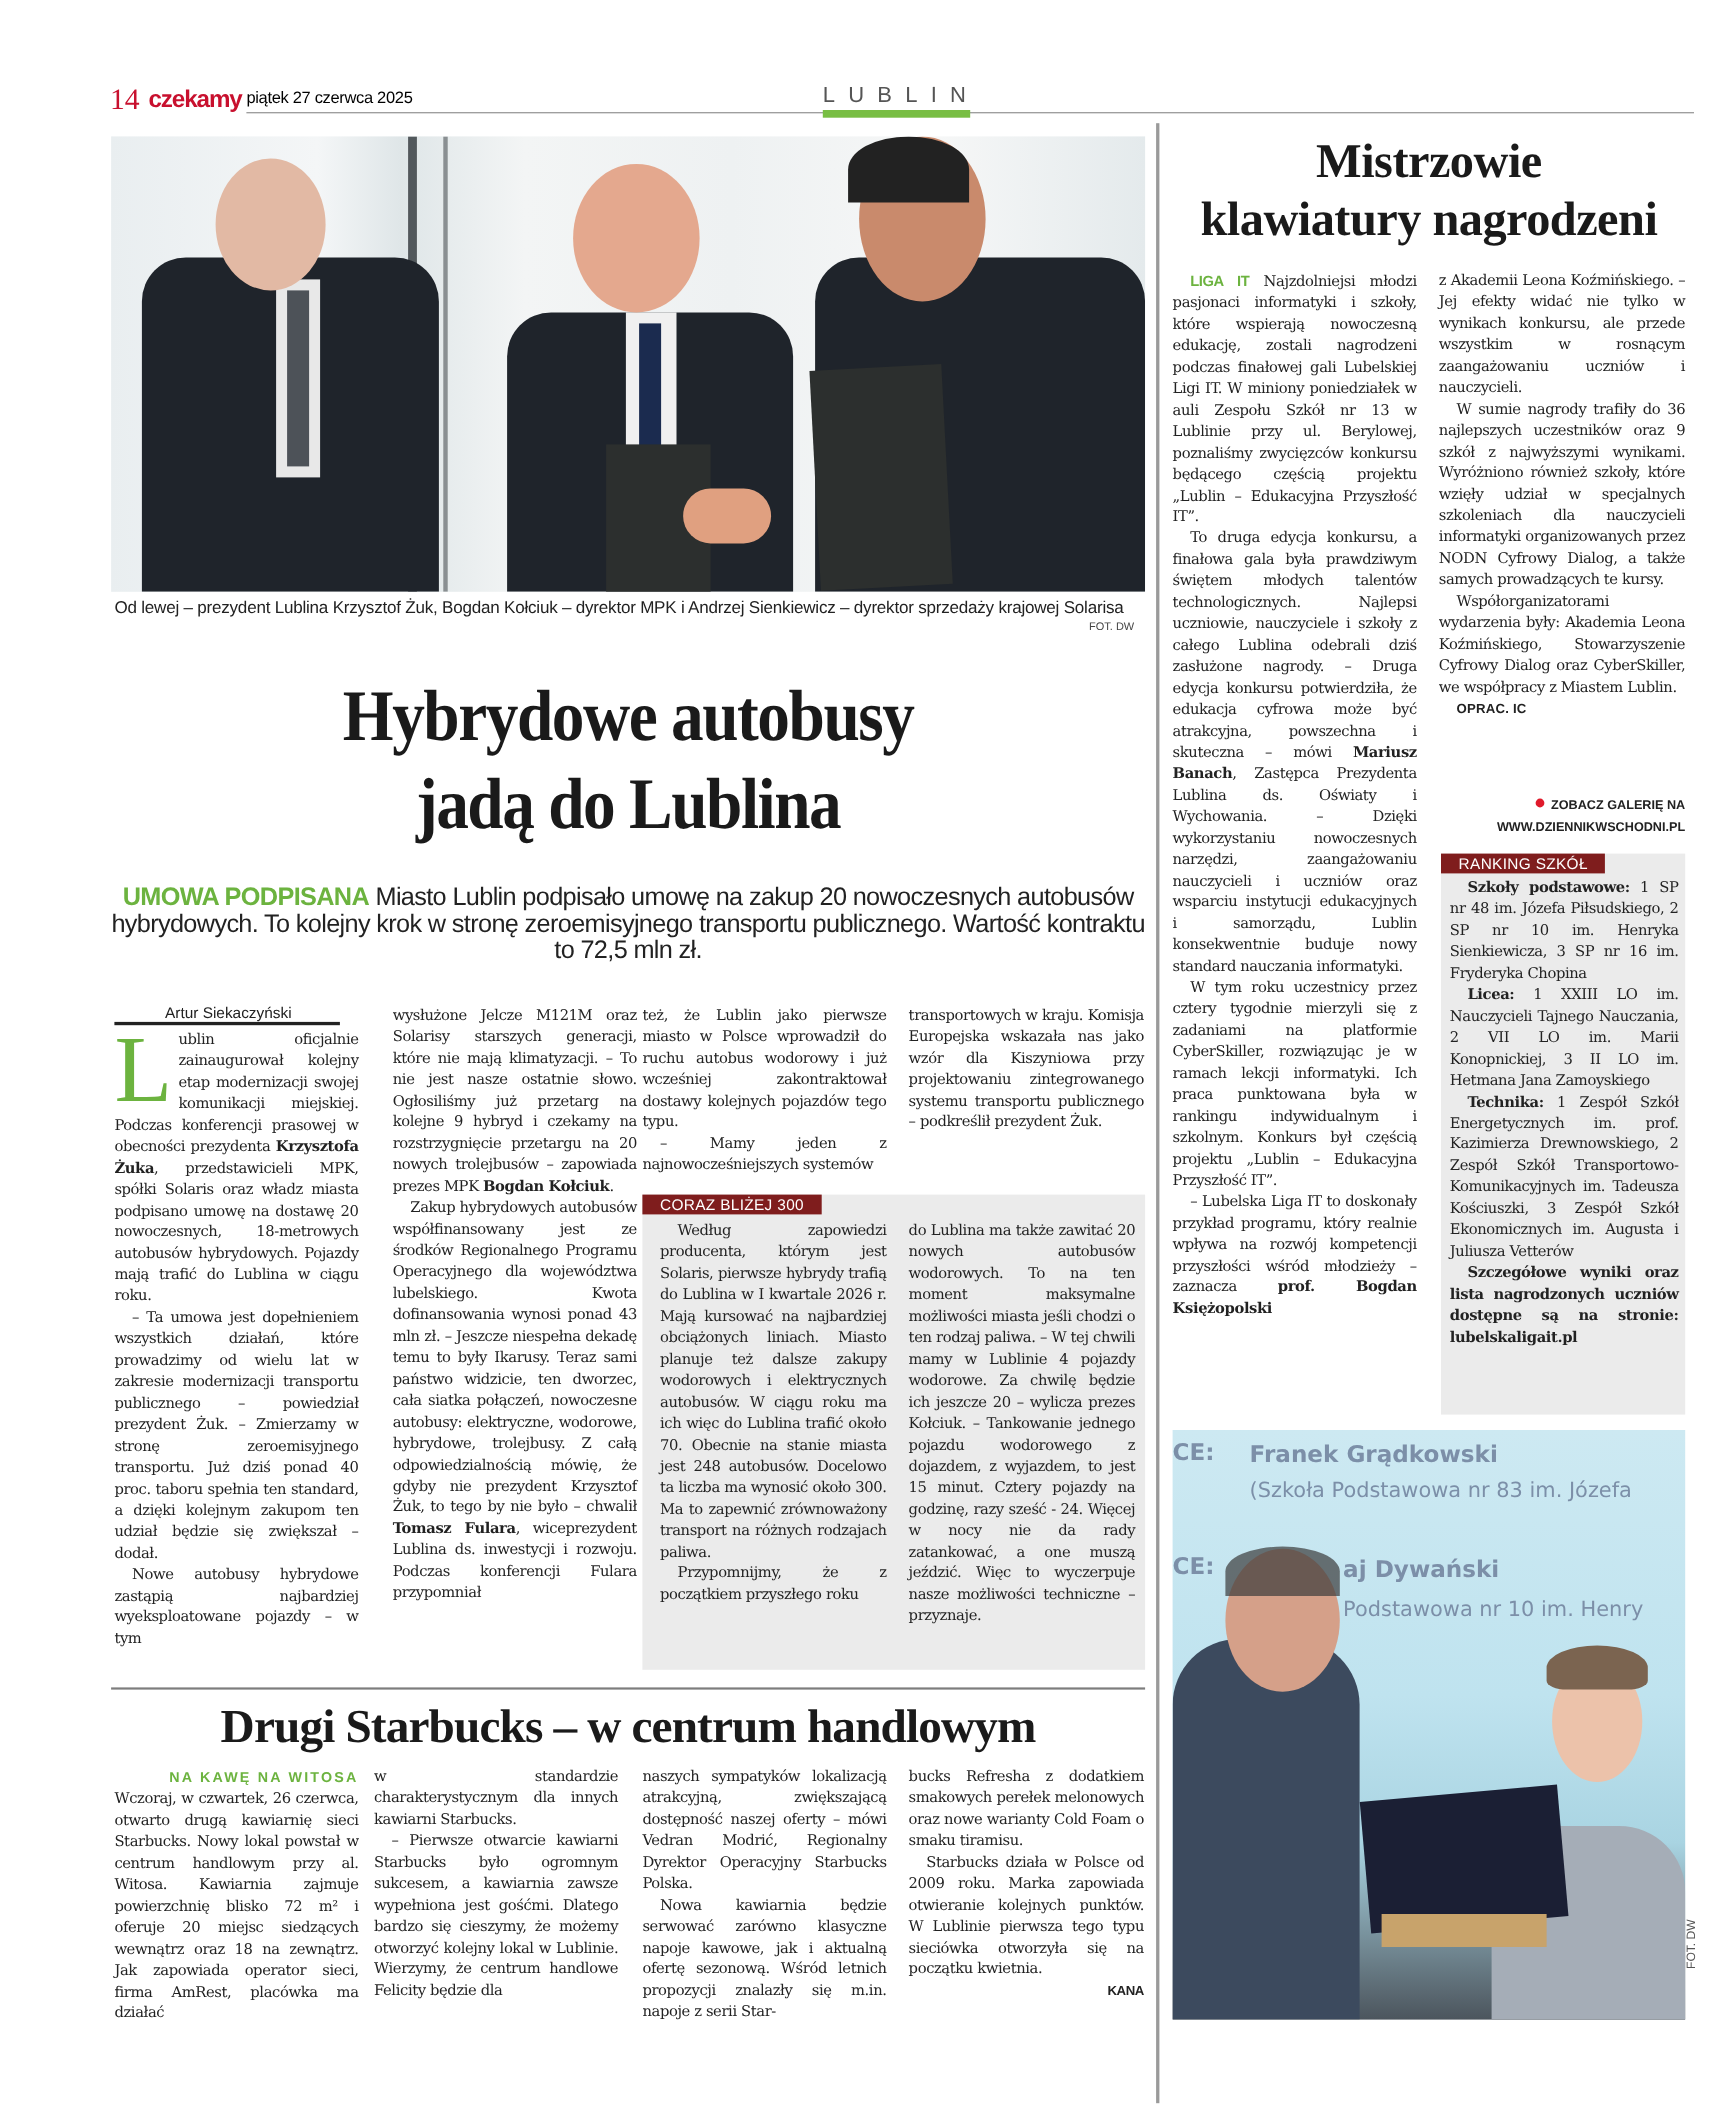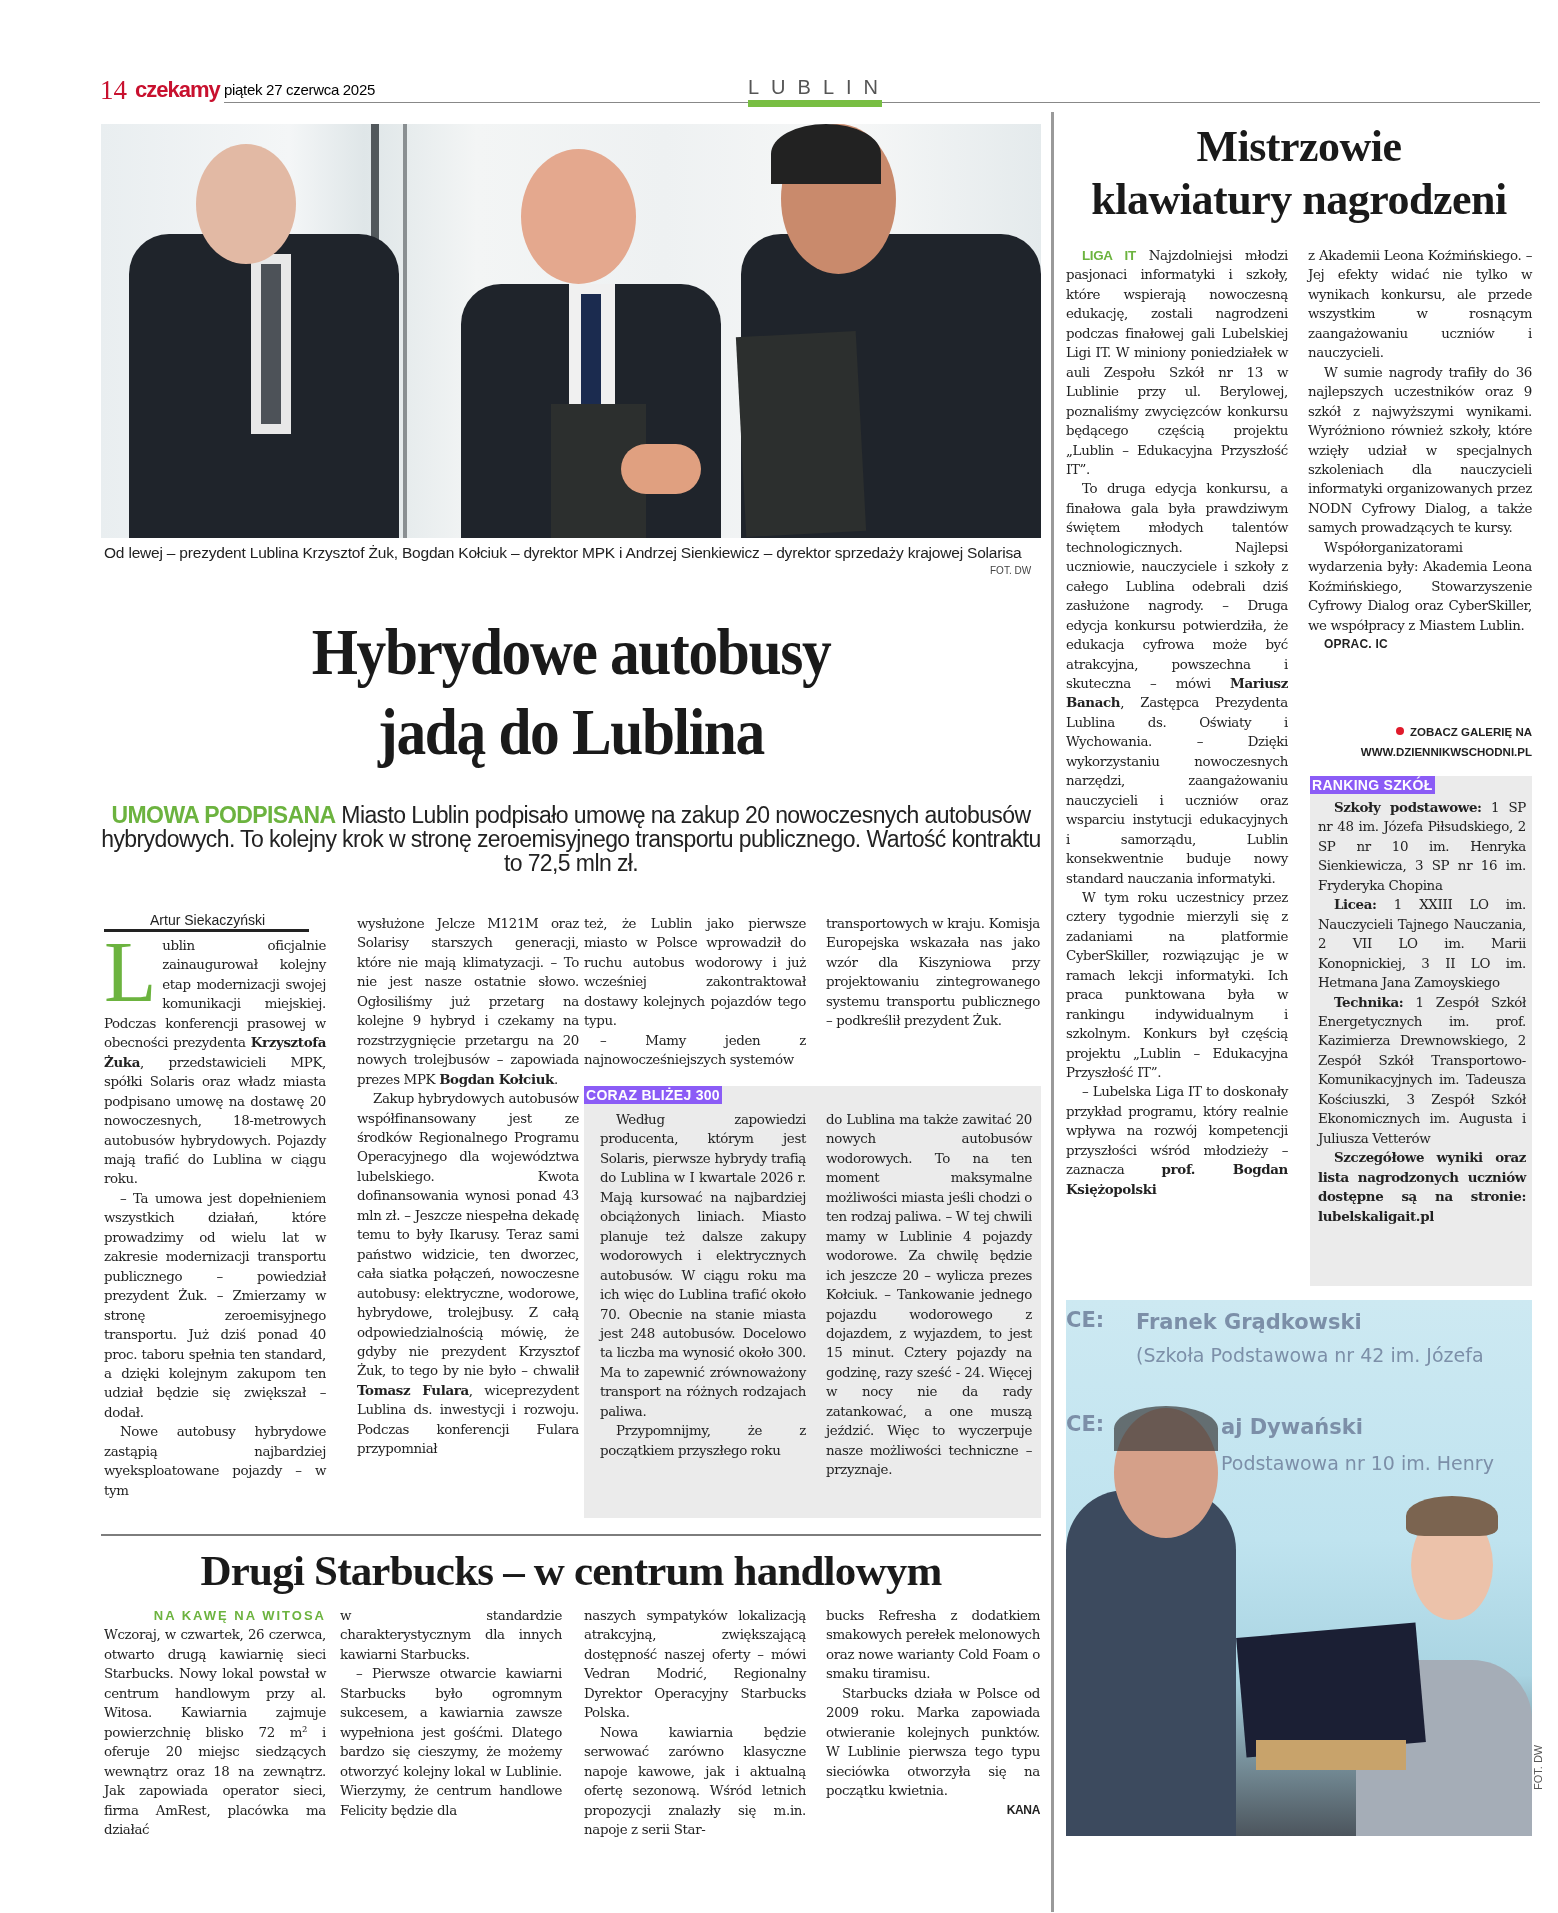--- a/index.html
+++ b/index.html
@@ -40,21 +40,21 @@
 
   
   .col { position: absolute; font-family: "DejaVu Serif", serif; font-size: 13.4px; line-height: 19.45px; color: #222; text-align: justify; hyphens: manual; letter-spacing: -0.35px; }
   .col p { text-indent: 16px; }
   .col p.noind { text-indent: 0; }
   .col b { font-weight: bold; }
   .byline { position: absolute; left: 104px; top: 912px; width: 205px; font-family: "Liberation Sans", sans-serif; font-size: 14px; color: #222; border-bottom: 3px solid #222; padding-left: 46px; line-height: 17px; }
   .dropcap { float: left; font-family: "Liberation Serif", serif; font-size: 86px; line-height: 68px; color: #6cb33f; margin: 2px 6px 0 0; }
 
   .box-grey { position: absolute; background: #ebebeb; }
-  .box-label { position: absolute; background: #8b5cf6; color: #fff; font-family: "Liberation Sans", sans-serif; font-weight: bold; font-size: 14px; line-height: 18px; padding: 0 2px; letter-spacing: 0.3px; }
+  .box-label { position: absolute; background: #7f1d1d; color: #fff; font-family: "Liberation Sans", sans-serif; font-weight: normal; font-size: 14px; line-height: 18px; padding: 0 16px; letter-spacing: 0.3px; }
 
   .hr { position: absolute; height: 2px; background: #7d7d7d; }
   .vr { position: absolute; width: 3px; background: #9a9a9a; }
 
   
   .rt-head { position: absolute; left: 1066px; top: 120px; width: 466px; text-align: center; font-family: "Liberation Serif", serif; font-weight: bold; font-size: 44px; line-height: 53px; color: #1a1a1a; letter-spacing: -0.5px; }
   .kicker-inline { color: #6cb33f; font-family: "Liberation Sans", sans-serif; font-weight: bold; }
   .opr { font-family: "Liberation Sans", sans-serif; font-weight: bold; font-size: 12px; letter-spacing: 0.2px; }
   .gal { position: absolute; left: 1310px; top: 722px; width: 222px; text-align: right; font-family: "Liberation Sans", sans-serif; font-weight: bold; font-size: 11.5px; line-height: 20px; color: #222; }
   .gal .dot { display: inline-block; width: 8px; height: 8px; border-radius: 50%; background: #e01a2b; margin-right: 6px; vertical-align: 1px; }
@@ -177,21 +177,21 @@
 <div class="col" style="left:1318px;top:798px;width:208px;">
   <p><b>Szkoły podstawowe:</b><span> 1 SP nr 48 im. Józefa Piłsudskiego, 2 SP nr 10 im. Henryka Sienkiewicza, 3 SP nr 16 im. Fryderyka Chopina</span></p>
   <p><b>Licea:</b><span> 1 XXIII LO im. Nauczycieli Tajnego Nauczania, 2 VII LO im. Marii Konopnickiej, 3 II LO im. Hetmana Jana Zamoyskiego</span></p>
   <p><b>Technika:</b><span> 1 Zespół Szkół Energetycznych im. prof. Kazimierza Drewnowskiego, 2 Zespół Szkół Transportowo-Komunikacyjnych im. Tadeusza Kościuszki, 3 Zespół Szkół Ekonomicznych im. Augusta i Juliusza Vetterów</span></p>
   <p style="font-weight:bold;">Szczegółowe wyniki oraz lista nagrodzonych uczniów dostępne są na stronie: lubelskaligait.pl</p>
 </div>
 
 <div class="photo photo2">
   <span class="screen-text" style="left:0;top:8px;font-size:21px;font-weight:bold;">CE:</span>
   <span class="screen-text" style="left:70px;top:10px;font-size:21px;font-weight:bold;">Franek Grądkowski</span>
-  <span class="screen-text" style="left:70px;top:44px;font-size:19px;">(Szkoła Podstawowa nr 42 im. Józefa</span>
+  <span class="screen-text" style="left:70px;top:44px;font-size:19px;">(Szkoła Podstawowa nr 83 im. Józefa</span>
   <span class="screen-text" style="left:0;top:112px;font-size:21px;font-weight:bold;">CE:</span>
   <span class="screen-text" style="left:155px;top:115px;font-size:21px;font-weight:bold;">aj Dywański</span>
   <span class="screen-text" style="left:155px;top:152px;font-size:19px;">Podstawowa nr 10 im. Henry</span>
 
   <div style="position:absolute;left:0;top:190px;width:170px;height:346px;background:#3c4a5e;border-radius:60px 60px 0 0;"></div>
   <div class="head" style="left:48px;top:108px;width:104px;height:130px;background:#d5a089;"></div>
   <div style="position:absolute;left:48px;top:106px;width:104px;height:45px;background:#3a3a3a;border-radius:50% 50% 0 0;opacity:.7;"></div>
 
   <div style="position:absolute;left:290px;top:360px;width:176px;height:176px;background:#a5adb7;border-radius:60px 60px 0 0;"></div>
   <div class="head" style="left:345px;top:210px;width:82px;height:110px;background:#ecc2aa;"></div>

